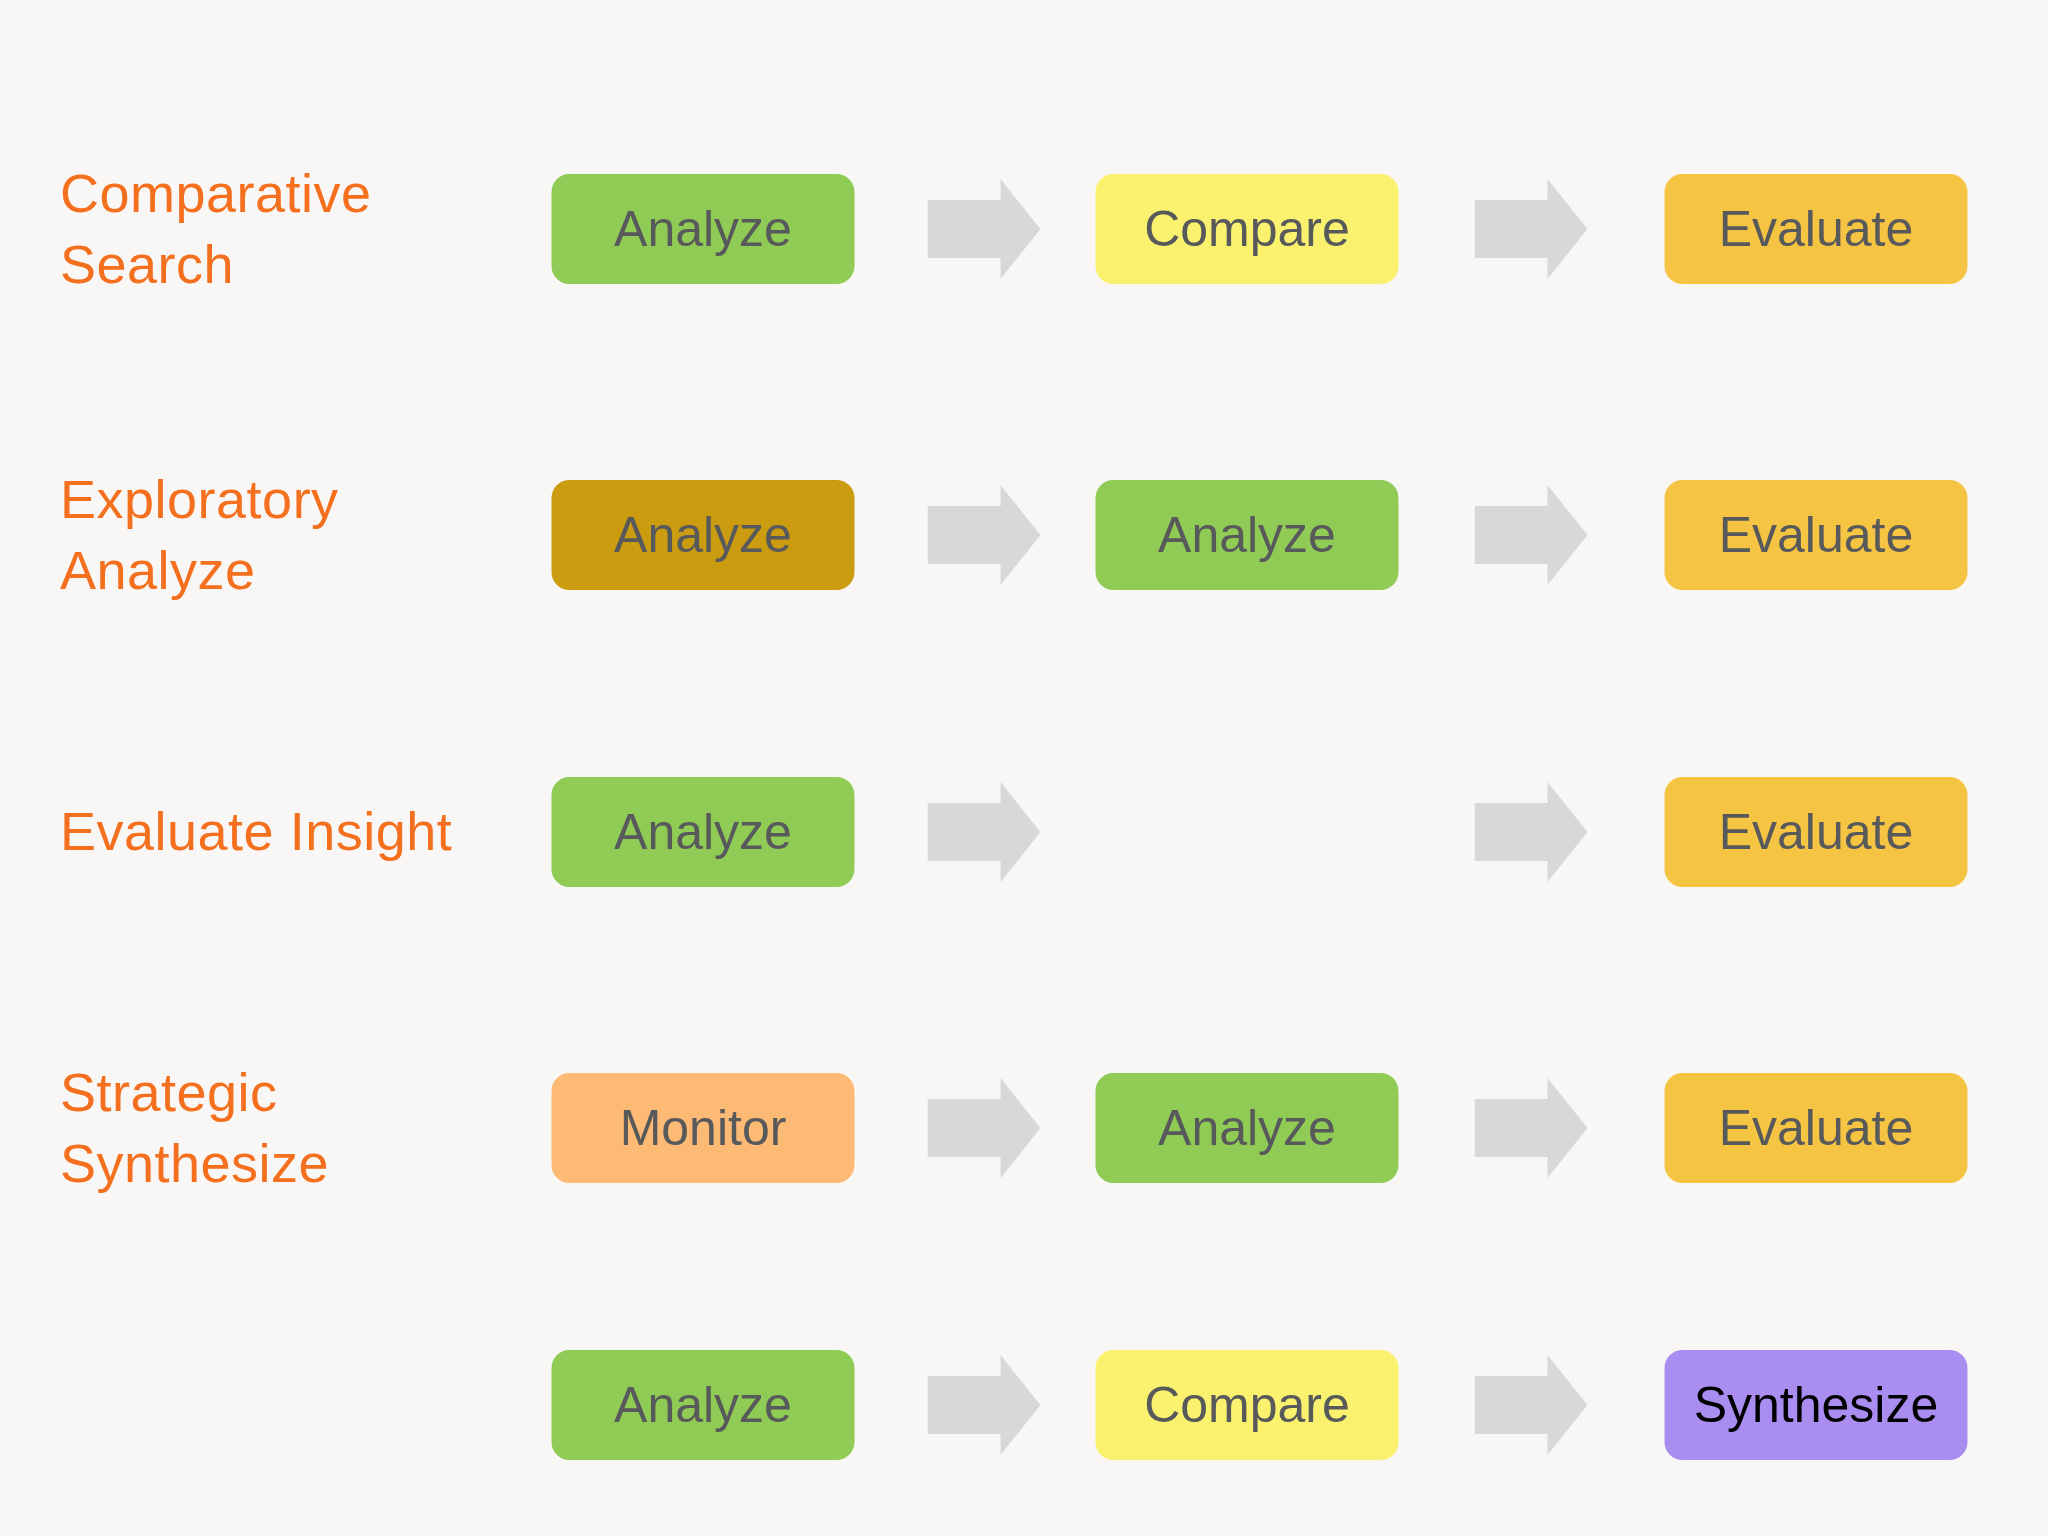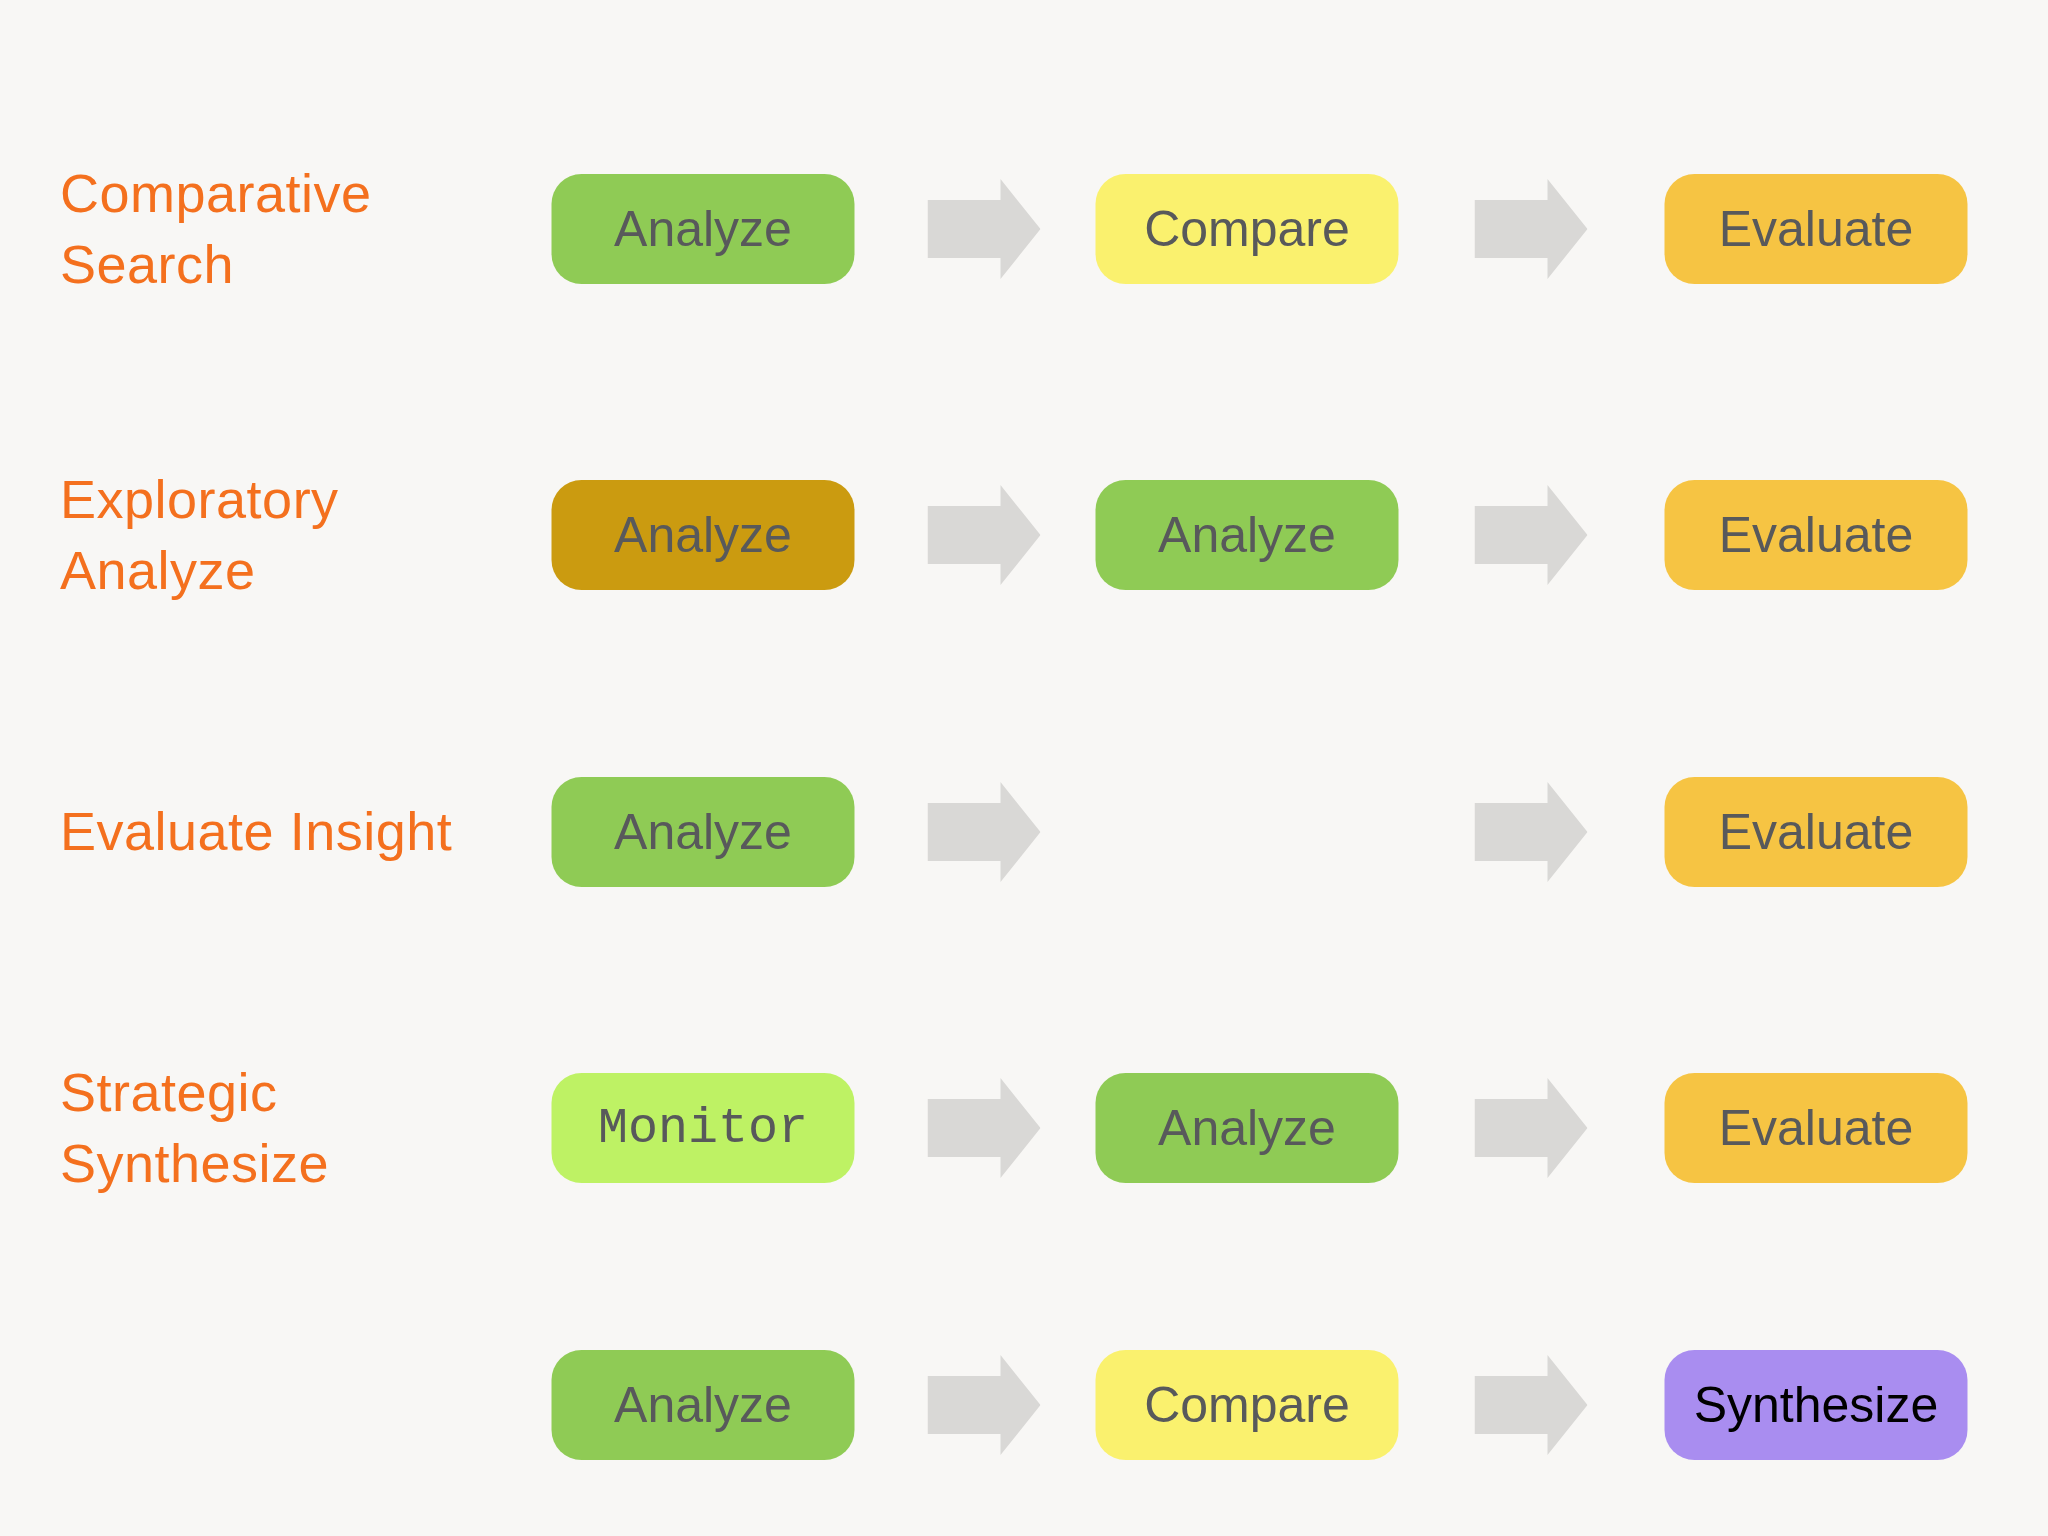--- a/index.html
+++ b/index.html
@@ -41,21 +41,21 @@
   }
 
   .step {
     position: absolute;
     top: 50%;
     transform: translate(-50%, -50%);
     height: 110px;
     min-width: 303px;
     padding: 15px 28px;
     box-sizing: border-box;
-    border-radius: 30px;
+    border-radius: 18px;
     display: flex;
     align-items: center;
     justify-content: center;
     font-size: 50px;
     color: var(--boxtext, #58595B);
     white-space: nowrap;
   }
   .slot-1 { left: 703px; }
   .slot-2 { left: 1247px; }
   .slot-3 { left: 1816px; }
@@ -122,21 +122,21 @@
     <div class="arrow arrow-2">
       <svg viewBox="0 0 113 100">
           <polygon points="0,21 73,21 73,0 113,50 73,100 73,79 0,79"></polygon>
         </svg>
     </div>
     <div class="step slot-3" style="background-color: rgb(246, 196, 67); color: rgb(88, 89, 91);">Evaluate</div>
   </div>
 
   <div class="row row-4">
     <div class="row-label">Strategic Synthesize</div>
-    <div class="step slot-1" style="background-color: #bef264; color: rgb(88, 89, 91); font-family: Liberation Mono, monospace;">Monitor</div>
+    <div class="step slot-1" style="background-color: #fdba74; color: rgb(88, 89, 91);">Monitor</div>
     <div class="arrow arrow-1">
       <svg viewBox="0 0 113 100">
           <polygon points="0,21 73,21 73,0 113,50 73,100 73,79 0,79"></polygon>
         </svg>
     </div>
     <div class="step slot-2" style="background-color: rgb(143, 203, 85); color: rgb(88, 89, 91);">Analyze</div>
     <div class="arrow arrow-2">
       <svg viewBox="0 0 113 100">
           <polygon points="0,21 73,21 73,0 113,50 73,100 73,79 0,79"></polygon>
         </svg>

